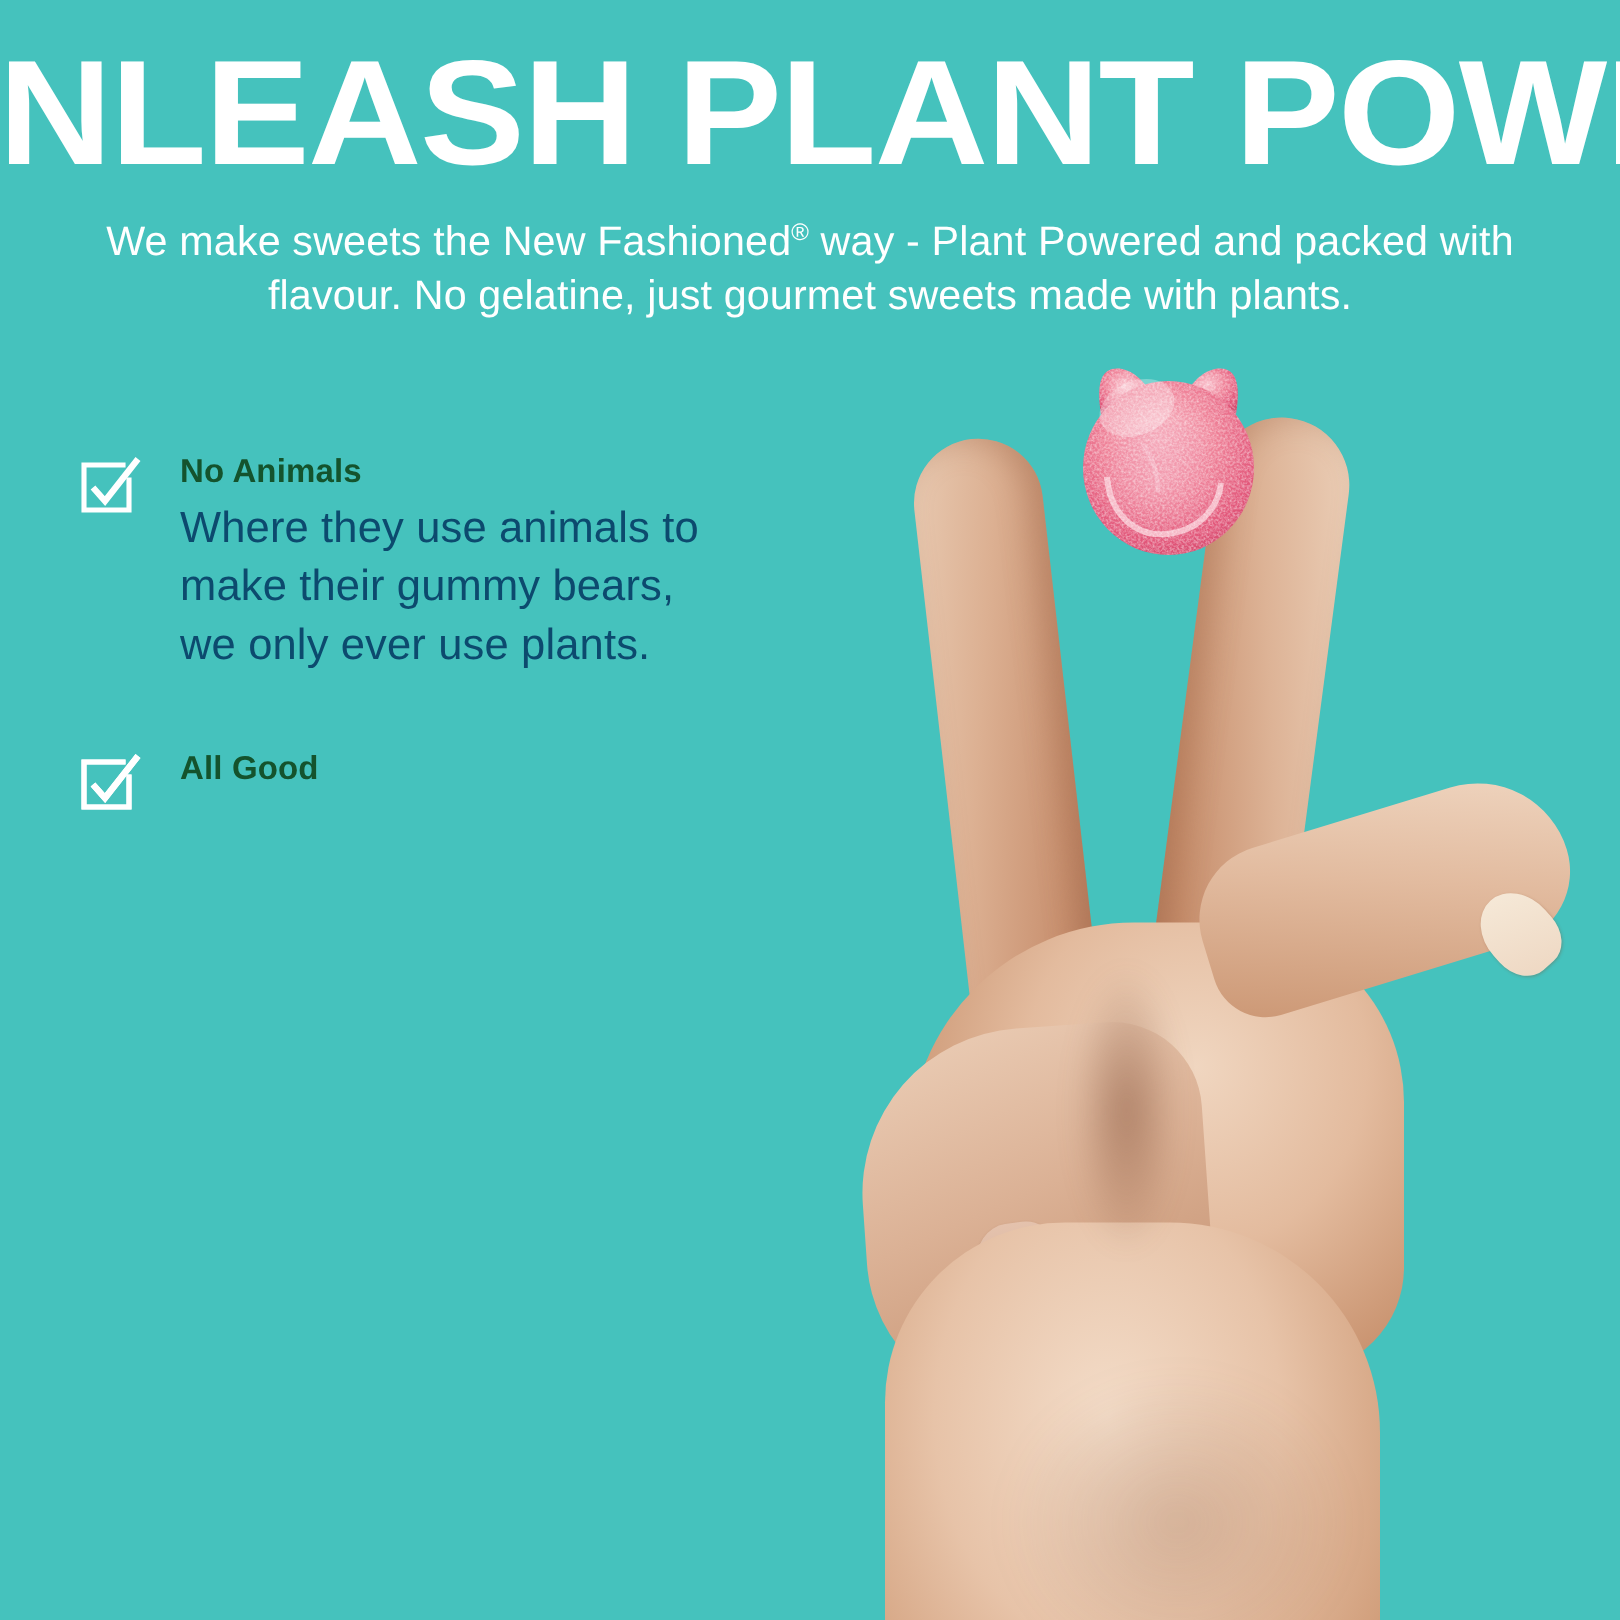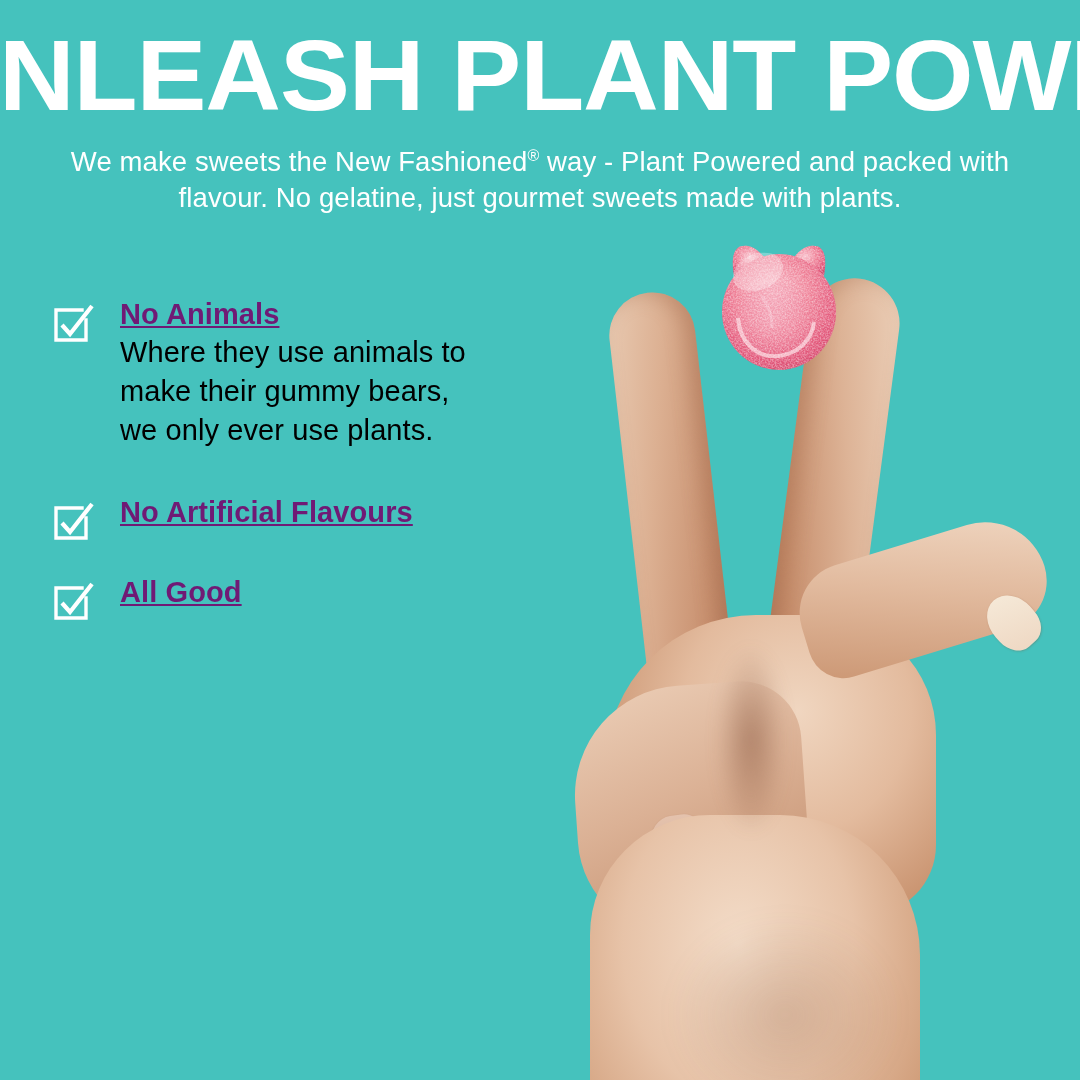--- a/index.html
+++ b/index.html
@@ -57,30 +57,29 @@
   .bullet + .bullet { margin-top:44px; }
 
   .check-icon {
     position:absolute;
     left:0; top:6px;
     width:42px; height:42px;
     display:block;
   }
 
   .b-title {
-    color:#701a75;
-    font-size:29px;
+    color:#14532d;
+    font-size:22px;
     font-weight:700;
     line-height:36px;
     letter-spacing:.1px;
     margin-bottom:1px;
-    text-decoration:underline;
   }
   .b-body {
-    color:#000000;
+    color:#0c4a6e;
     font-size:29px;
     font-weight:400;
     line-height:39px;
     letter-spacing:.1px;
     white-space:pre-line;
   }
 
   
   .hand-wrap {
     position:absolute;
@@ -215,21 +214,20 @@
       <div class="b-body">Where they use animals to
 make their gummy bears,
 we only ever use plants.</div>
     </div>
 
     <div class="bullet">
       <svg class="check-icon" viewBox="0 0 42 42">
         <path d="M4 8 H30 M4 8 V38 H34 V18" fill="none" stroke="#ffffff" stroke-width="3.4" stroke-linecap="square"></path>
         <path d="M10 23 L18 32 L40 4" fill="none" stroke="#ffffff" stroke-width="4.2" stroke-linecap="butt" stroke-linejoin="miter"></path>
       </svg>
-      <div class="b-title">No Artificial Flavours</div>
     </div>
 
     <div class="bullet">
       <svg class="check-icon" viewBox="0 0 42 42">
         <path d="M4 8 H30 M4 8 V38 H34 V18" fill="none" stroke="#ffffff" stroke-width="3.4" stroke-linecap="square"></path>
         <path d="M10 23 L18 32 L40 4" fill="none" stroke="#ffffff" stroke-width="4.2" stroke-linecap="butt" stroke-linejoin="miter"></path>
       </svg>
       <div class="b-title">All Good</div>
     </div>
 

